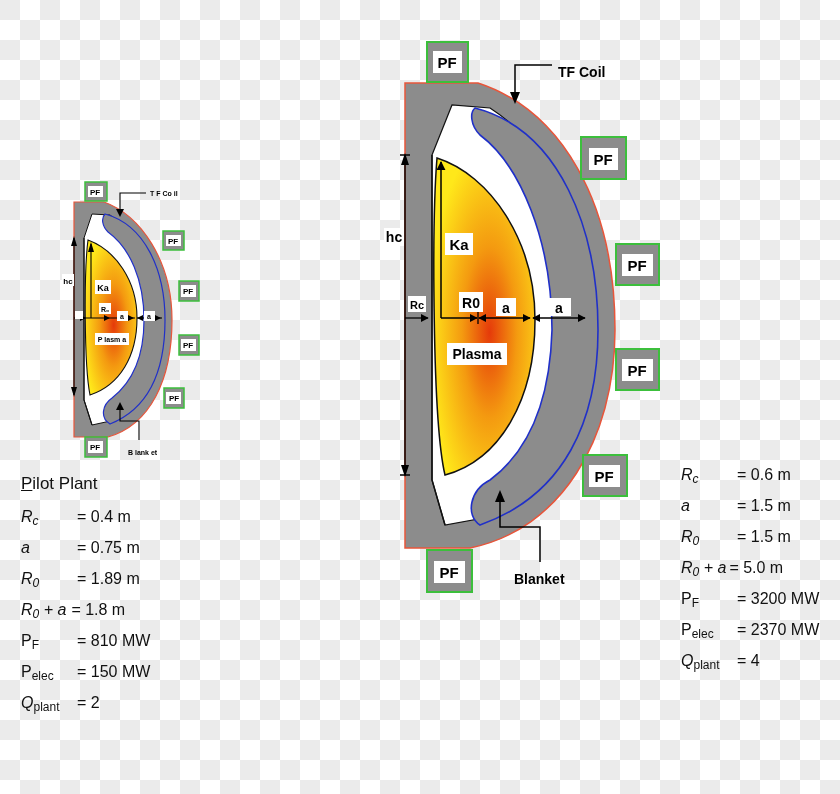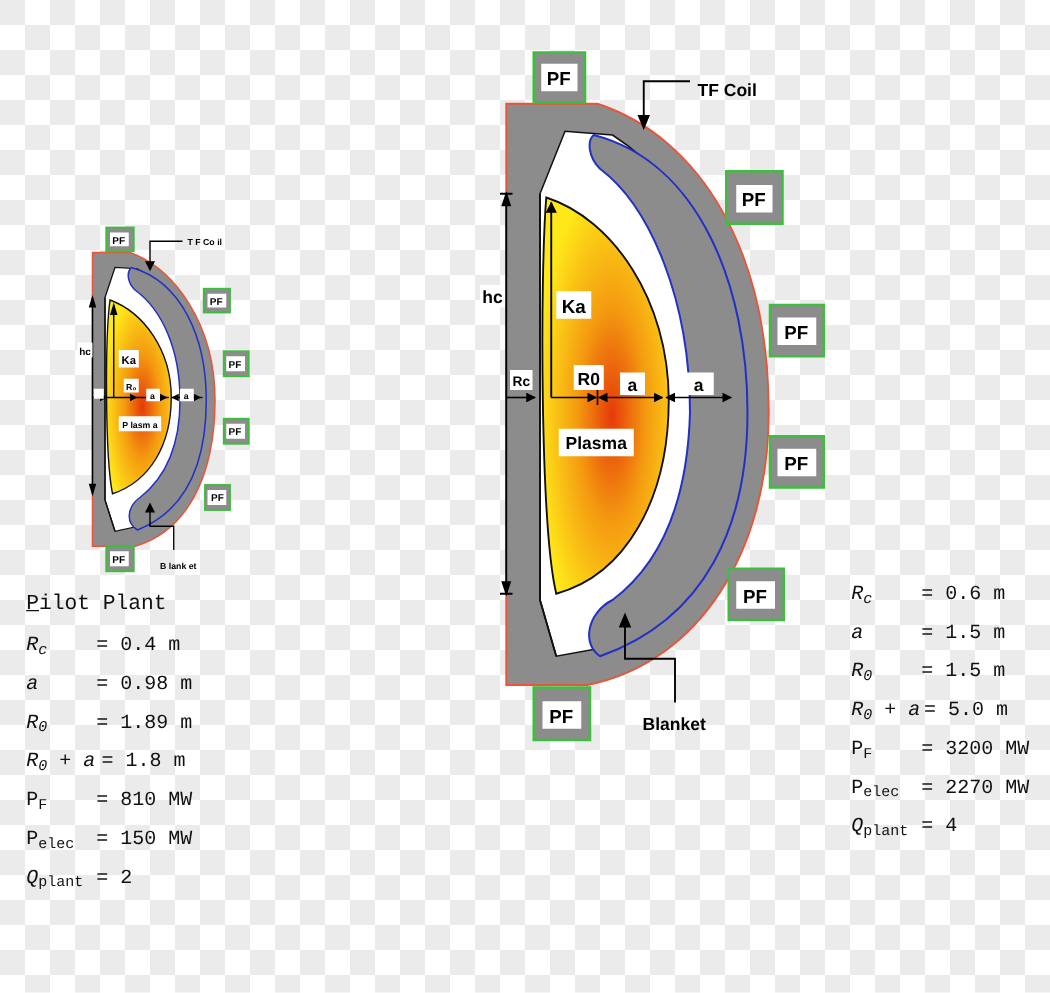--- a/index.html
+++ b/index.html
@@ -8,21 +8,21 @@
     background-color:#ffffff;
     background-image:
       linear-gradient(45deg, #ebebeb 25%, transparent 25%, transparent 75%, #ebebeb 75%),
       linear-gradient(45deg, #ebebeb 25%, transparent 25%, transparent 75%, #ebebeb 75%);
     background-size:40px 40px;
     background-position:20px 0, 0 20px;
     font-family:"Liberation Sans", sans-serif;
   }
   svg.diagram { position:absolute; left:0; top:0; }
   svg text { font-family:"Liberation Sans", sans-serif; font-weight:bold; }
-  .params { position:absolute; font-family:Liberation Mono, monospace; color:#111; }
+  .params { position:absolute; font-family:Liberation Sans, sans-serif; color:#111; }
   .params .title { font-size:17px; margin-bottom:14px; }
   .params .title .ul { text-decoration:underline; }
   .params .row { display:flex; align-items:baseline; font-size:16px; height:31px; }
   .params .sym { width:56px; font-style:italic; }
   .params .sym.up { font-style:normal; }
   .params .sym sub { font-size:12px; position:relative; top:3px; vertical-align:baseline; }
   .params .val { white-space:nowrap; }
 </style>
 </head>
 <body>
@@ -190,21 +190,21 @@
 </svg>
 
 <div class="params" style="left:21px; top:474px;">
   <div class="title"><span class="ul">P</span><span>ilot Plant</span></div>
   <div class="row">
       <span class="sym"><span>R</span><sub>c</sub></span>
       <span class="val">= 0.4 m</span>
     </div>
   <div class="row">
       <span class="sym" style="width:56px"><span>a</span></span>
-      <span class="val">= 0.98 m</span>
+      <span class="val">= 0.75 m</span>
     </div>
   <div class="row">
       <span class="sym"><span>R</span><sub>0</sub></span>
       <span class="val">= 1.89 m</span>
     </div>
   <div class="row">
       <span class="sym" style="width:auto;margin-right:5px"><span>R</span><sub>0</sub><span> + a</span></span>
       <span class="val">= 1.8 m</span>
     </div>
   <div class="row">
@@ -237,19 +237,19 @@
   <div class="row">
       <span class="sym" style="width:auto;margin-right:3px"><span>R</span><sub>0</sub><span> + a</span></span>
       <span class="val">= 5.0 m</span>
     </div>
   <div class="row">
       <span class="sym up"><span>P</span><sub>F</sub></span>
       <span class="val">= 3200 MW</span>
     </div>
   <div class="row">
       <span class="sym up"><span>P</span><sub>elec</sub></span>
-      <span class="val">= 2270 MW</span>
+      <span class="val">= 2370 MW</span>
     </div>
   <div class="row">
       <span class="sym"><span>Q</span><sub style="font-style:normal">plant</sub></span>
       <span class="val">= 4</span>
     </div>
 </div>
 
 </body></html>

